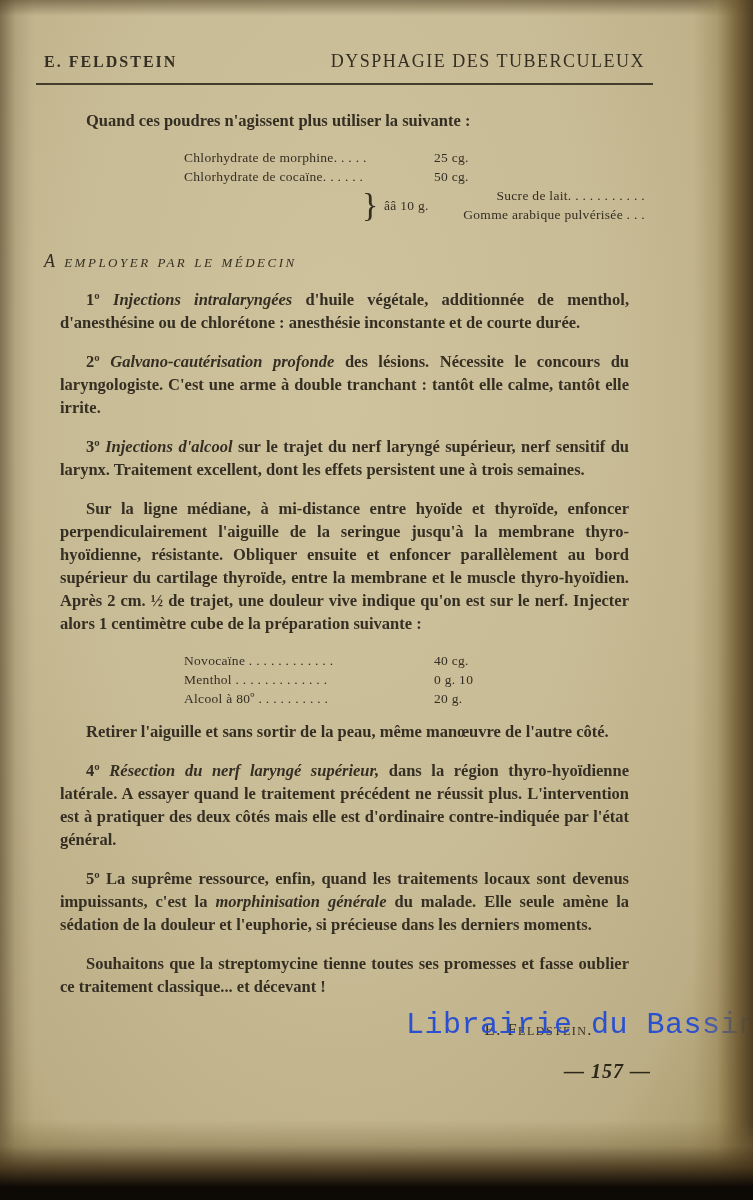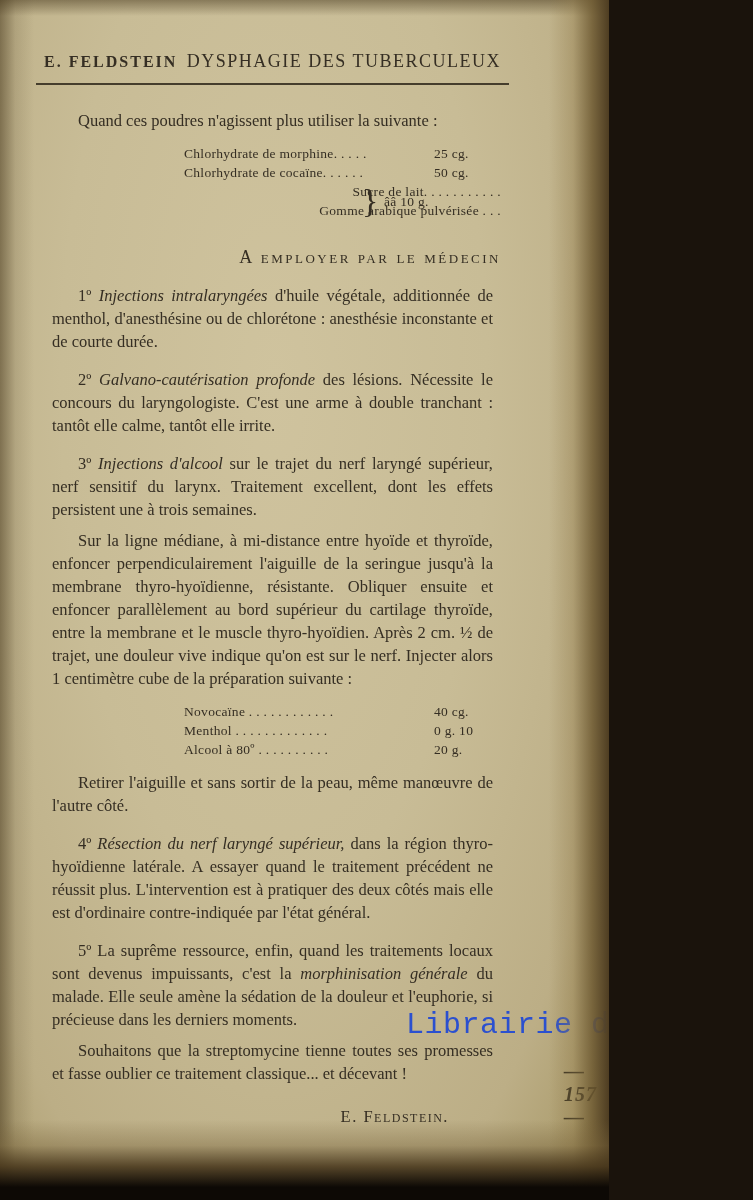--- a/index.html
+++ b/index.html
@@ -4,21 +4,21 @@
 <style>
   html, body { margin: 0; padding: 0; }
   body {
     width: 753px; height: 1200px;
     background: #1a130c;
     font-family: "Liberation Serif", "DejaVu Serif", serif;
     overflow: hidden;
   }
   .scene {
     position: relative;
-    width: 609px; height: 1200px;
+    width: 753px; height: 1200px;
     overflow: hidden;
   }
   .page {
     position: absolute; inset: 0;
     background: radial-gradient(ellipse at 45% 32%, #cfc39e 0%, var(--paper, #c8bc96) 45%, #bcae86 78%, #a2925f 100%);
     color: var(--ink, #352e23);
     box-sizing: border-box;
     padding: 50px 108px 0 44px;
     font-size: 16.5px;
     line-height: 23px;
@@ -38,21 +38,21 @@
   .author {
     font-size: 16px; letter-spacing: 2px; font-weight: 600;
   }
   .book-title {
     font-size: 18px; font-weight: 400; letter-spacing: 1.5px;
   }
   .header-rule {
     height: 2px; background: #453d2c; margin: 10px -8px 0 -8px;
   }
 
-  p { margin: 8px; text-align: justify; text-indent: 26px; }
+  p { margin: 16px; text-align: justify; text-indent: 26px; font-weight: bold; }
   .intro { margin-top: 24px; }
   .p-num { margin-top: 15px; }
   .p-follow { margin-top: 2px; }
   .p-small-gap { margin-top: 4px; }
   em, .it { font-style: italic; }
 
   .recipe {
     margin: 12px 0 12px 140px;
     font-size: 13.5px; line-height: 19px; letter-spacing: 0.3px;
   }
@@ -65,25 +65,26 @@
     transform: translateY(-54%);
     font-size: 34px; font-weight: 400;
   }
   .rx-brace-qty {
     position: absolute; left: 200px; top: 50%;
     transform: translateY(-50%);
   }
 
   .section-heading {
     margin: 26px 0 4px 0;
-    text-align: right;
+    text-align: left;
     font-size: 18px; font-weight: 500;
     font-variant: small-caps;
     letter-spacing: 2.5px;
     text-indent: 0;
+    font-style: italic;
   }
 
   .signature-row {
     margin-top: 20px;
     text-align: right;
     padding-right: 52px;
     font-variant: small-caps;
     letter-spacing: 1.5px;
   }
 

